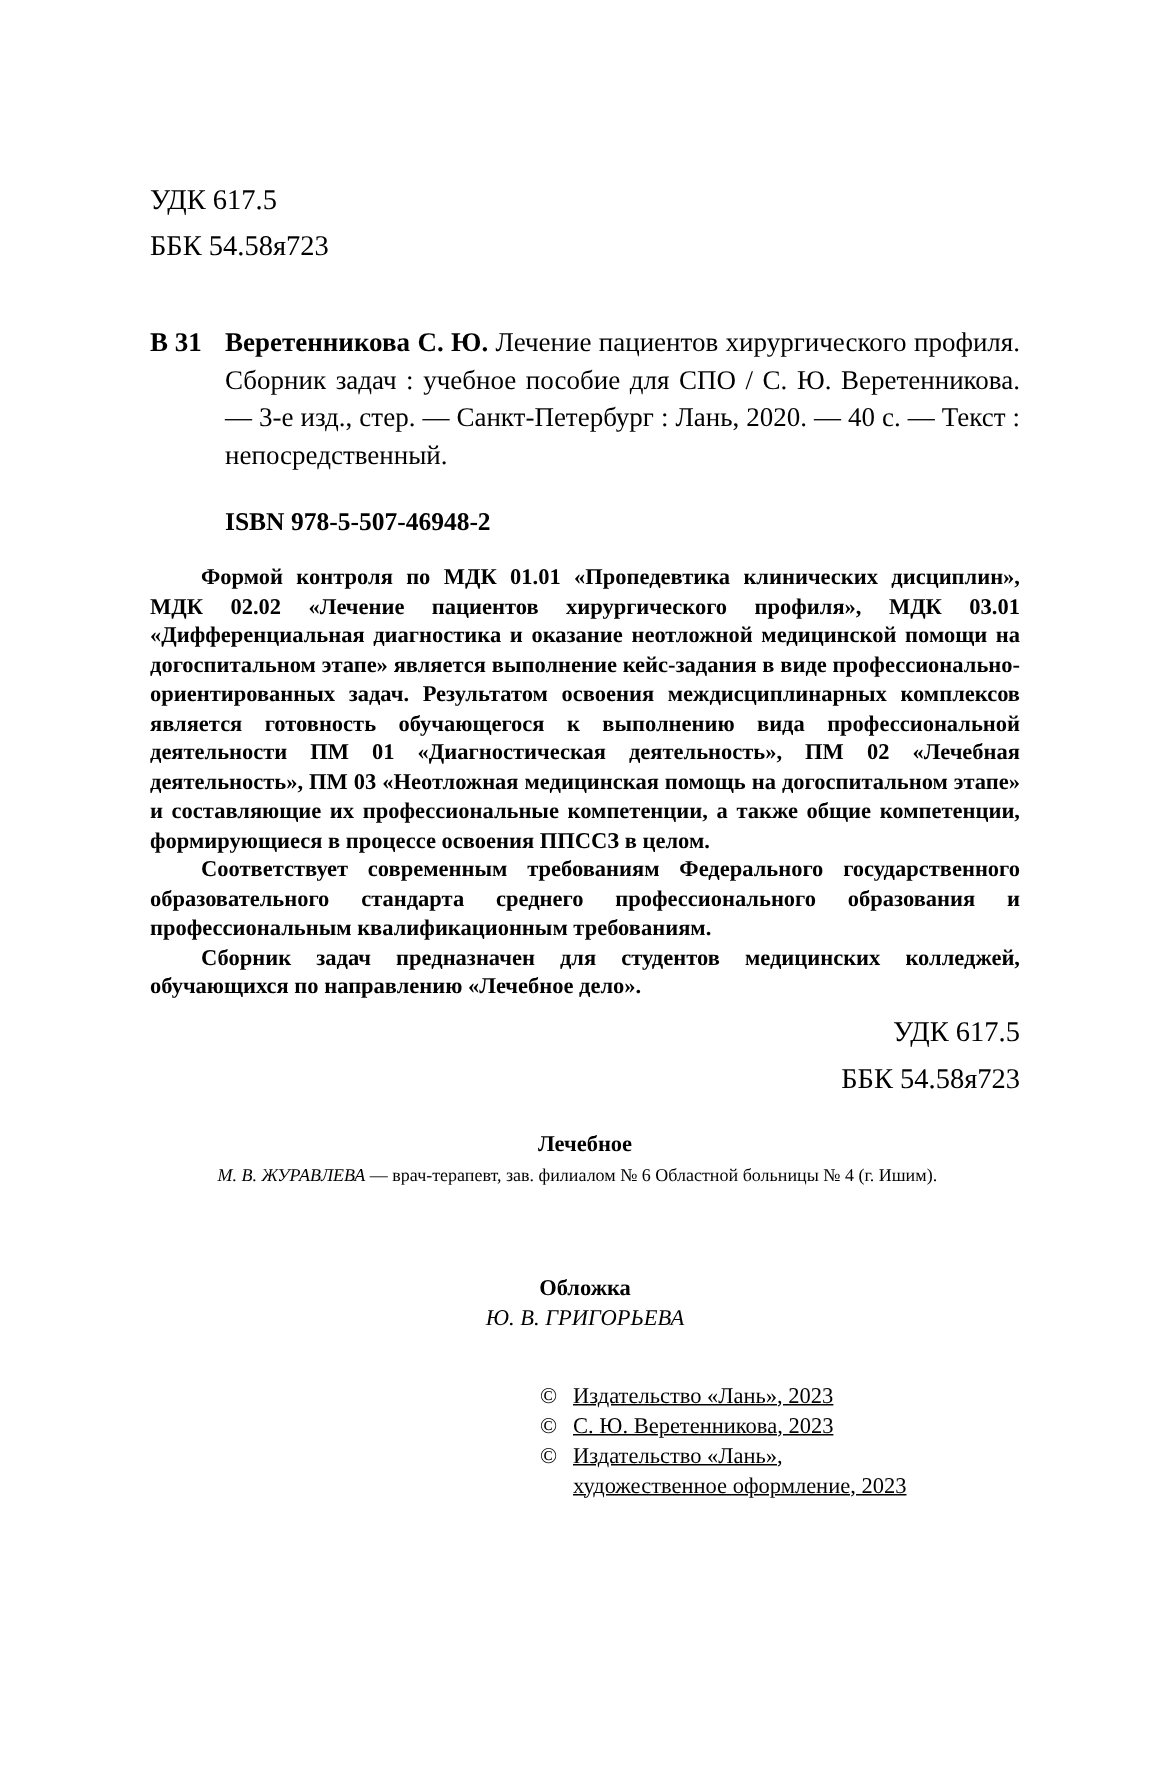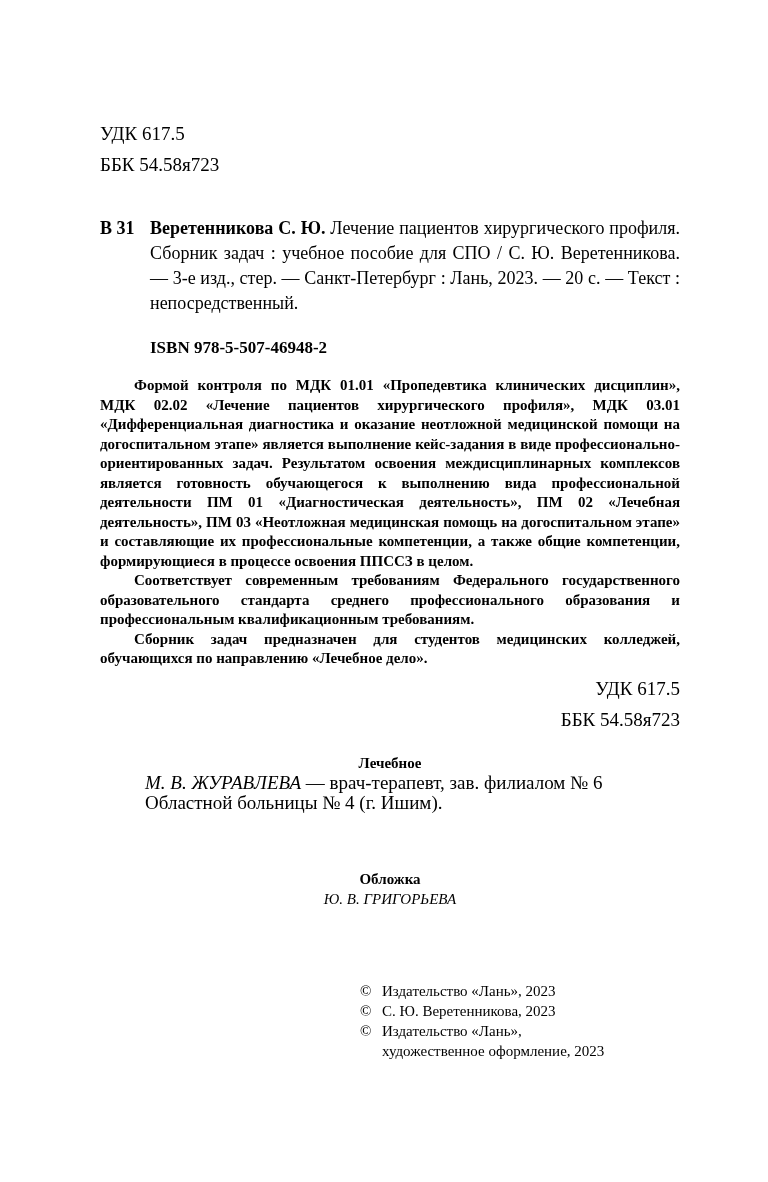--- a/index.html
+++ b/index.html
@@ -59,54 +59,55 @@
   
   .reviewer { margin-top: 18px; }
   .section-heading {
     text-align: center;
     font-weight: bold;
     font-size: 15px;
     line-height: 20px;
   }
   .reviewer-text {
     margin-left: 45px;
-    font-size: 19px;
+    font-size: 12px;
     line-height: 20px;
   }
   .reviewer-text i { font-style: italic; }
   
   .cover-credit { margin-top: 56px; text-align: center; }
   .cover-name {
     font-style: italic;
     font-size: 15px;
     line-height: 20px;
   }
   
   .copyrights {
-    margin-top: 72px;
+    margin-top: 32px;
     margin-left: 260px;
     font-size: 15px;
     line-height: 20px;
+    text-decoration: underline;
   }
   .c-line { white-space: nowrap; }
   .c-sym { display: inline-block; width: 22px; }
 </style>
 </head>
 <body>
 
 <div class="page">
 
   <div class="codes-top">
     <div>УДК 617.5</div>
     <div>ББК 54.58я723</div>
   </div>
 
   <div class="bib-row">
     <div class="catalog-code">В 31</div>
-    <p class="bib-text"><b>Веретенникова С. Ю.</b><span> Лечение пациентов хирургического профиля. Сборник задач : учебное пособие для СПО / С. Ю. Веретенникова. — 3-е изд., стер. — Санкт-Петербург : Лань, 2023. — 20 с. — Текст : непосредственный.</span></p>
+    <p class="bib-text"><b>Веретенникова С. Ю.</b><span> Лечение пациентов хирургического профиля. Сборник задач : учебное пособие для СПО / С. Ю. Веретенникова. — 3-е изд., стер. — Санкт-Петербург : Лань, 2020. — 40 с. — Текст : непосредственный.</span></p>
   </div>
 
   <p class="isbn">ISBN 978-5-507-46948-2</p>
 
   <div class="annotation">
     <p>Формой контроля по МДК 01.01 «Пропедевтика клинических дисциплин», МДК 02.02 «Лечение пациентов хирургического профиля», МДК 03.01 «Дифференциальная диагностика и оказание неотложной медицинской помощи на догоспитальном этапе» является выполнение кейс-задания в виде профессионально-ориентированных задач. Результатом освоения междисциплинарных комплексов является готовность обучающегося к выполнению вида профессиональной деятельности ПМ 01 «Диагностическая деятельность», ПМ 02 «Лечебная деятельность», ПМ 03 «Неотложная медицинская помощь на догоспитальном этапе» и составляющие их профессиональные компетенции, а также общие компетенции, формирующиеся в процессе освоения ППССЗ в целом.</p>
     <p>Соответствует современным требованиям Федерального государственного образовательного стандарта среднего профессионального образования и профессиональным квалификационным требованиям.</p>
     <p>Сборник задач предназначен для студентов медицинских колледжей, обучающихся по направлению «Лечебное дело».</p>
   </div>
 

